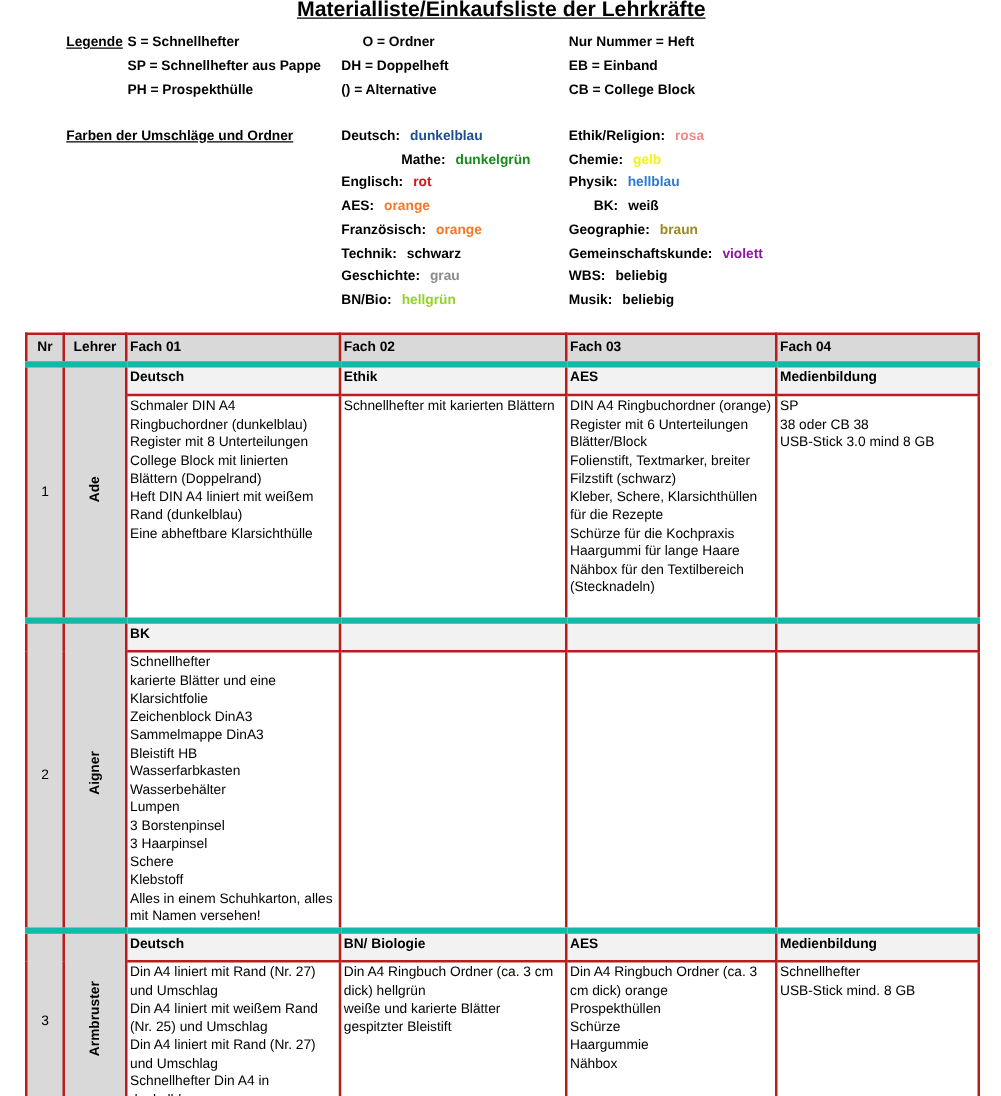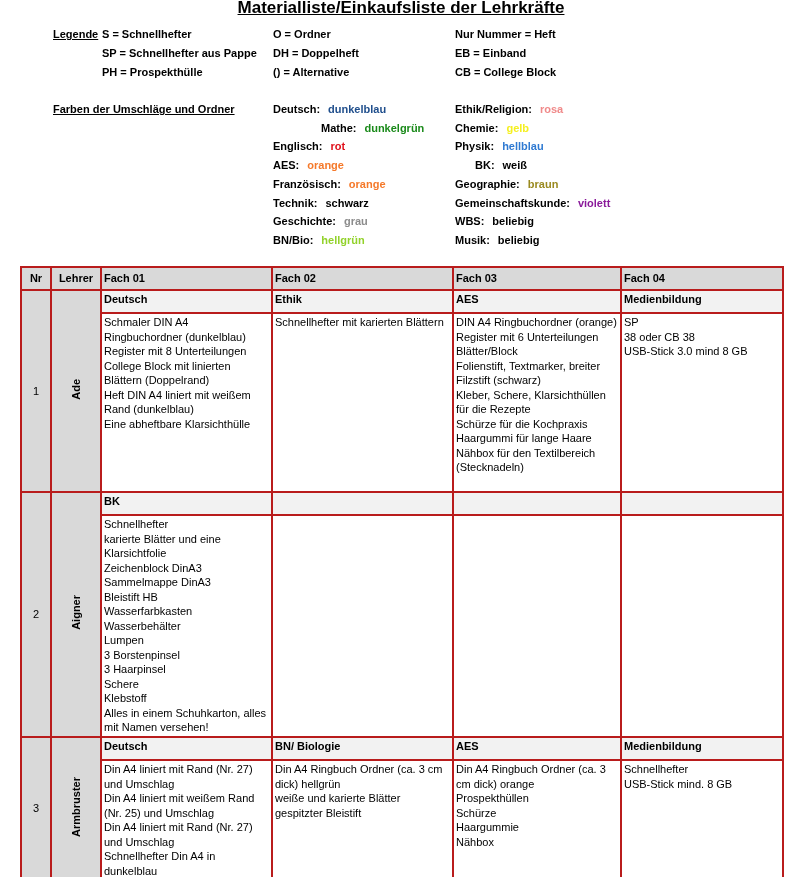--- a/index.html
+++ b/index.html
@@ -32,32 +32,32 @@
     font-weight: normal; text-align: left; line-height: 14.5px;
   }
   table.mat th { background: #d9d9d9; font-weight: bold; height: 19px; vertical-align: middle; }
   table.mat th.center { text-align: center; }
   .side { background: #d9d9d9; text-align: center !important; vertical-align: middle !important; font-weight: bold; }
   .teacher {
     writing-mode: vertical-rl; transform: rotate(180deg); font-weight: bold; font-size: 11px;
   }
   .subj { background: #f2f2f2; font-weight: bold !important; height: 18px; }
   .items div { white-space: normal; }
-  tr.group-top td { border-top: 1px solid #14b8a6; margin-left: 34px; }
+  tr.group-top td { border-top: 5px solid #14b8a6; margin-left: 34px; }
 </style>
 </head>
 <body>
 
 <div class="title">Materialliste/Einkaufsliste der Lehrkräfte</div>
 
 <div class="legend-label">Legende</div>
 <div class="lg" style="left:102px;top:28px;text-align:center;">S = Schnellhefter</div>
 <div class="lg" style="left:102px;top:47px;">SP = Schnellhefter aus Pappe</div>
 <div class="lg" style="left:102px;top:66px;">PH = Prospekthülle</div>
-<div class="lg" style="left:273px;top:28px;">O = Ordner</div>
+<div class="lg" style="left:290px;top:28px;">O = Ordner</div>
 <div class="lg" style="left:273px;top:47px;">DH = Doppelheft</div>
 <div class="lg" style="left:273px;top:66px;">() = Alternative</div>
 <div class="lg" style="left:455px;top:28px;">Nur Nummer = Heft</div>
 <div class="lg" style="left:455px;top:47px;">EB = Einband</div>
 <div class="lg" style="left:455px;top:66px;text-align:center;">CB = College Block</div>
 
 <div class="colors-label">Farben der Umschläge und Ordner</div>
 <div id="colors-left">
     <div class="color-row" style="left: 273px; top: 103px;"><span>Deutsch:</span><span class="cval" style="color: rgb(31, 78, 140);">dunkelblau</span></div>
     <div class="color-row" style="left: 273px; top: 121.7px; padding-left: 48px;"><span>Mathe:</span><span class="cval" style="color: rgb(26, 138, 26);">dunkelgrün</span></div>

